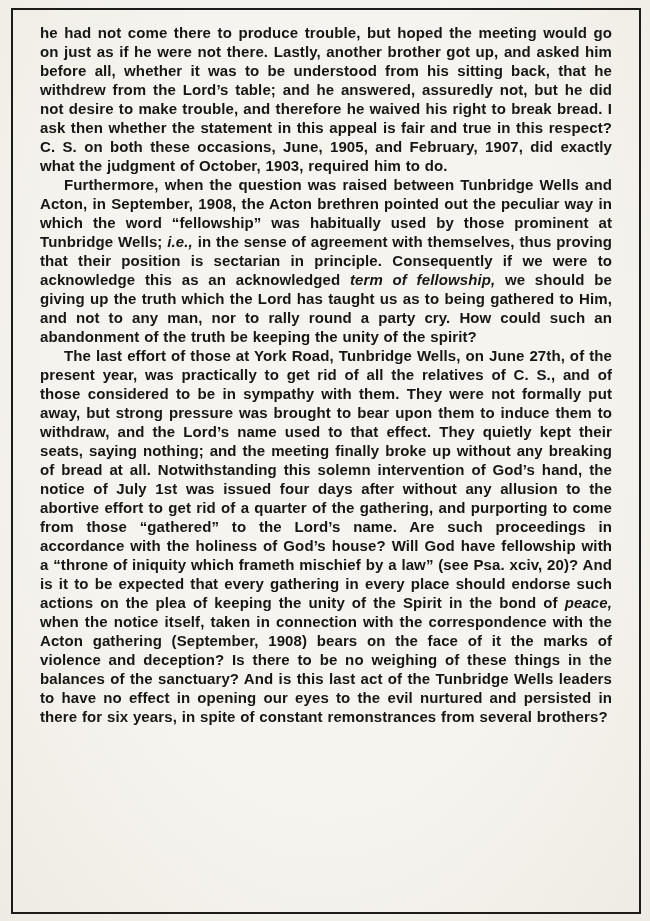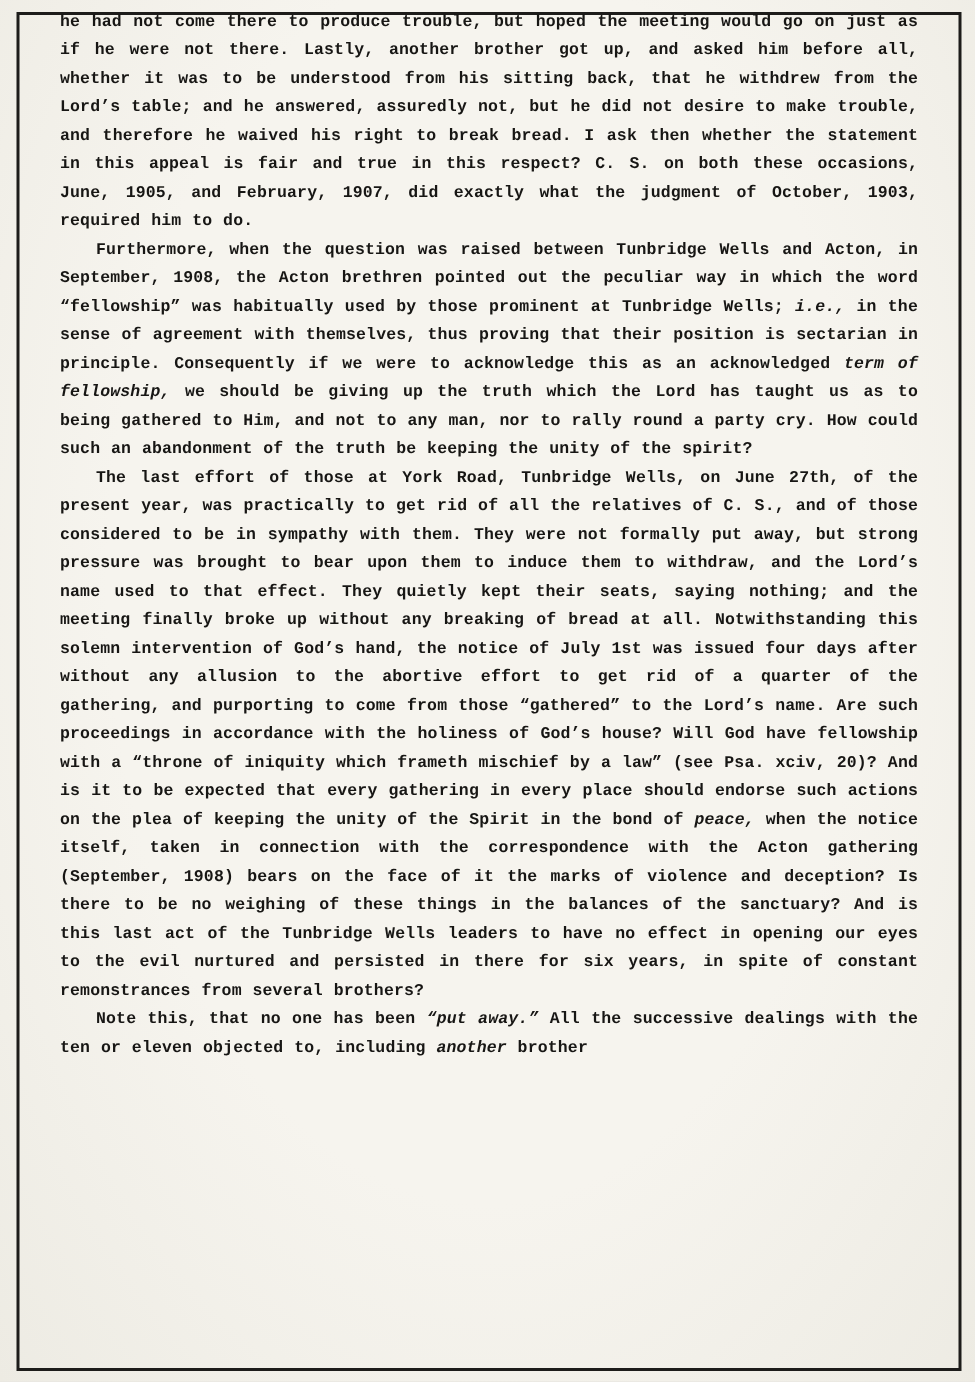--- a/index.html
+++ b/index.html
@@ -19,27 +19,27 @@
     position: absolute;
     top: 8px;
     left: 11px;
     right: 9px;
     bottom: 7px;
     border: 2.5px solid #1d1c1a;
     pointer-events: none;
   }
   .text-block {
     position: absolute;
-    top: 6px;
+    top: 23px;
     left: 40px;
     width: 572px;
     color: #171614;
-    font-family: Liberation Mono, monospace;
+    font-family: Liberation Sans, sans-serif;
     font-weight: 700;
-    font-size: 11px;
+    font-size: 15px;
     line-height: 19px;
     text-align: justify;
     word-spacing: 0.5px;
     letter-spacing: 0.1px;
   }
   .para {
     margin: 0;
     padding: 0;
   }
   .para.indent {
@@ -56,16 +56,15 @@
   <div class="frame"></div>
 
   <div class="text-block">
 
     <p class="para"><span>he had not come there to produce trouble, but hoped the meeting would go on just as if he were not there. Lastly, another brother got up, and asked him before all, whether it was to be understood from his sitting back, that he withdrew from the Lord’s table; and he answered, assuredly not, but he did not desire to make trouble, and therefore he waived his right to break bread. I ask then whether the statement in this appeal is fair and true in this respect? C. S. on both these occasions, June, 1905, and February, 1907, did exactly what the judgment of October, 1903, required him to do.</span></p>
 
     <p class="para indent"><span>Furthermore, when the question was raised between Tunbridge Wells and Acton, in September, 1908, the Acton brethren pointed out the peculiar way in which the word “fellowship” was habitually used by those prominent at Tunbridge Wells; </span><span class="it">i.e.,</span><span> in the sense of agreement with themselves, thus proving that their position is sectarian in principle. Consequently if we were to acknowledge this as an acknowledged </span><span class="it">term of fellowship,</span><span> we should be giving up the truth which the Lord has taught us as to being gathered to Him, and not to any man, nor to rally round a party cry. How could such an abandonment of the truth be keeping the unity of the spirit?</span></p>
 
     <p class="para indent"><span>The last effort of those at York Road, Tunbridge Wells, on June 27th, of the present year, was practically to get rid of all the relatives of C. S., and of those considered to be in sympathy with them. They were not formally put away, but strong pressure was brought to bear upon them to induce them to withdraw, and the Lord’s name used to that effect. They quietly kept their seats, saying nothing; and the meeting finally broke up without any breaking of bread at all. Notwithstanding this solemn intervention of God’s hand, the notice of July 1st was issued four days after without any allusion to the abortive effort to get rid of a quarter of the gathering, and purporting to come from those “gathered” to the Lord’s name. Are such proceedings in accordance with the holiness of God’s house? Will God have fellowship with a “throne of iniquity which frameth mischief by a law” (see Psa. xciv, 20)? And is it to be expected that every gathering in every place should endorse such actions on the plea of keeping the unity of the Spirit in the bond of </span><span class="it">peace,</span><span> when the notice itself, taken in connection with the correspondence with the Acton gathering (September, 1908) bears on the face of it the marks of violence and deception? Is there to be no weighing of these things in the balances of the sanctuary? And is this last act of the Tunbridge Wells leaders to have no effect in opening our eyes to the evil nurtured and persisted in there for six years, in spite of constant remonstrances from several brothers?</span></p>
 
-    <p class="para indent"><span>Note this, that no one has been </span><span class="it">“put away.”</span><span> All the successive dealings with the ten or eleven objected to, including </span><span class="it">another</span><span> brother</span></p>
 
   </div>
 </div>
 
 </body></html>

